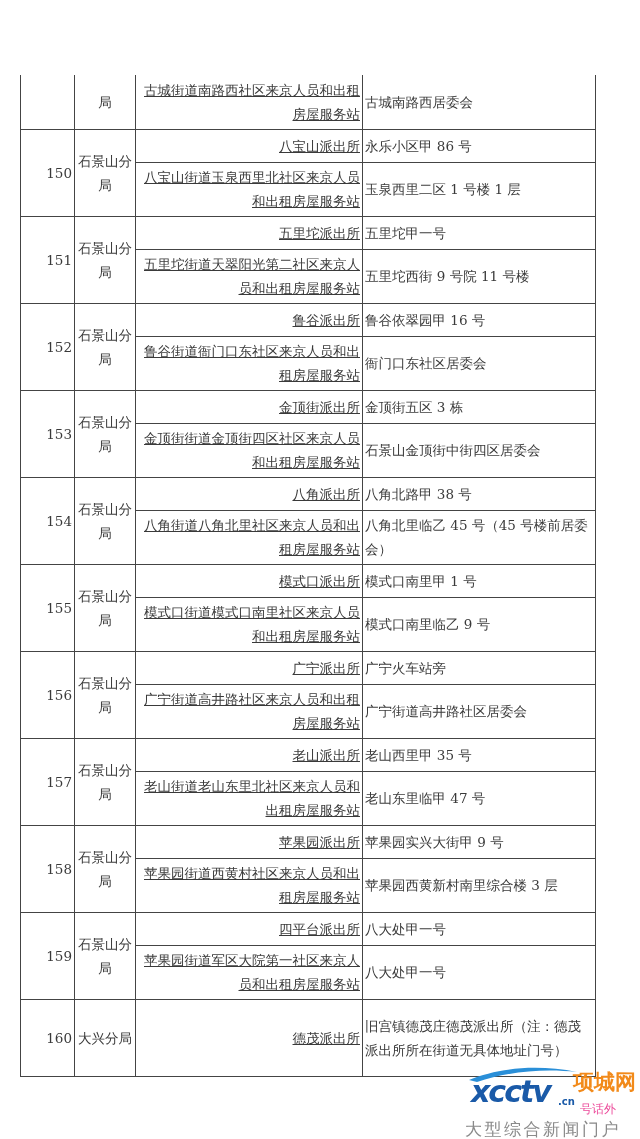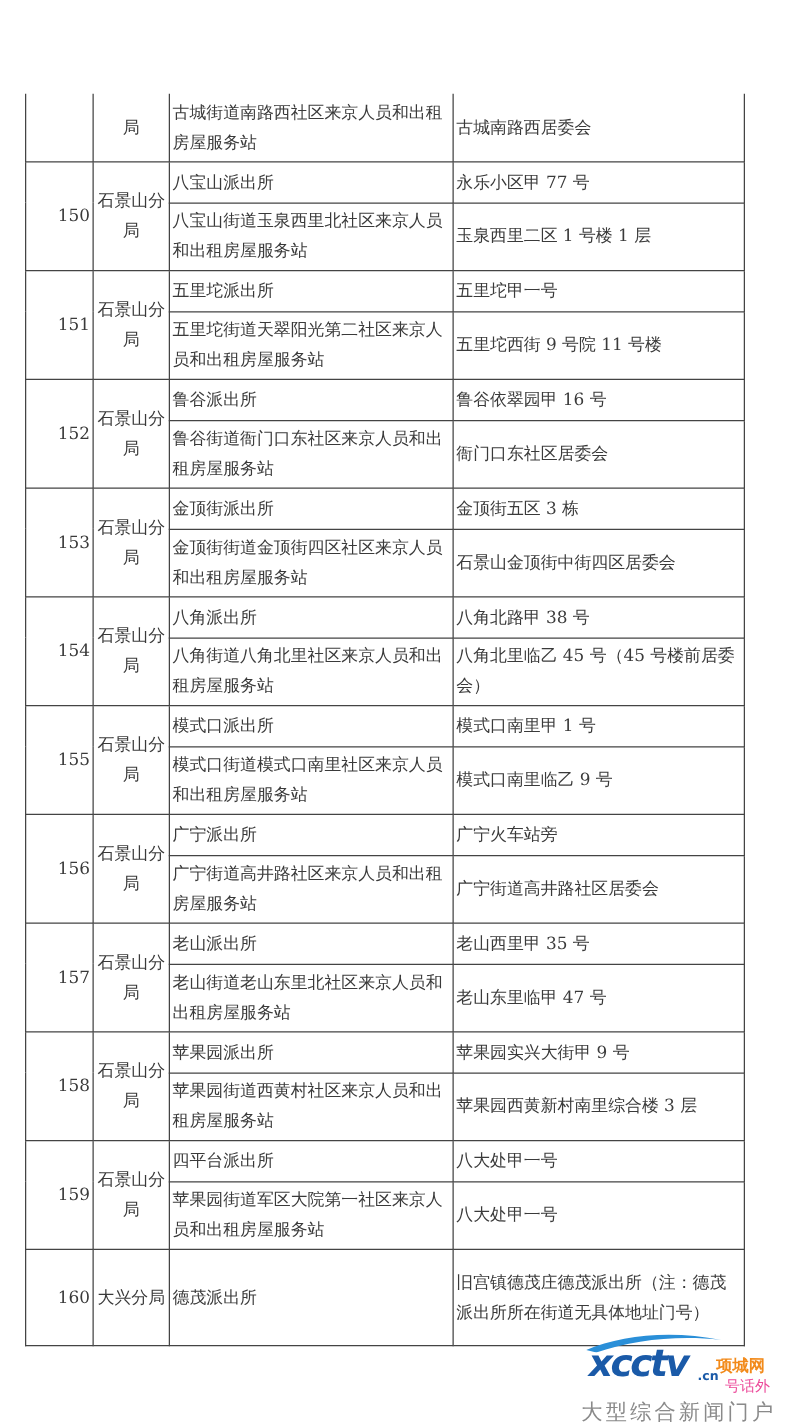--- a/index.html
+++ b/index.html
@@ -29,21 +29,21 @@
     td {
       border: 1.3px solid #444;
       font-size: 13.5px;
       line-height: 24px;
       padding: 0 2px;
       vertical-align: middle;
       word-break: break-all;
     }
     td.c-no { width: 49px; text-align: right; }
     td.c-branch { width: 58px; text-align: center; padding: 0 1px; }
-    td.c-name { width: 222px; text-align: left; }
+    td.c-name { width: 222px; text-align: right; text-decoration: underline; }
     td.c-addr { width: 228px; text-align: left; padding-left: 2px; }
     tr.first td { border-top: none; }
     .h-top { height: 54px; }
     .h-a { height: 33px; }
     .h-b { height: 54px; }
     .h-single { height: 77px; }
 
     .watermark {
       position: absolute;
       left: 455px;
@@ -67,24 +67,24 @@
       left: 103px;
       top: 28px;
       font-family: "DejaVu Sans", sans-serif;
       font-weight: bold;
       font-size: 10px;
       color: #1a5aa8;
     }
     .wm-brand {
       position: absolute;
       left: 118px;
-      top: 16px;
+      top: 0;
       font-family: Liberation Mono, monospace;
       font-weight: bold;
-      font-size: 13px;
+      font-size: 21px;
       color: #f28a1a;
     }
     .wm-swoosh {
       position: absolute;
       left: 12px;
       top: -2px;
       width: 112px;
       height: 16px;
     }
     .wm-sub {
@@ -115,21 +115,21 @@
         <td class="c-no"></td>
         <td class="c-branch">局</td>
         <td class="c-name">古城街道南路西社区来京人员和出租房屋服务站</td>
         <td class="c-addr">古城南路西居委会</td>
       </tr>
 
       <tr class="h-a">
         <td class="c-no" rowspan="2">150</td>
         <td class="c-branch" rowspan="2">石景山分局</td>
         <td class="c-name">八宝山派出所</td>
-        <td class="c-addr">永乐小区甲 77 号</td>
+        <td class="c-addr">永乐小区甲 86 号</td>
       </tr>
       <tr class="h-b">
         <td class="c-name">八宝山街道玉泉西里北社区来京人员和出租房屋服务站</td>
         <td class="c-addr">玉泉西里二区 1 号楼 1 层</td>
       </tr>
 
       <tr class="h-a">
         <td class="c-no" rowspan="2">151</td>
         <td class="c-branch" rowspan="2">石景山分局</td>
         <td class="c-name">五里坨派出所</td>

